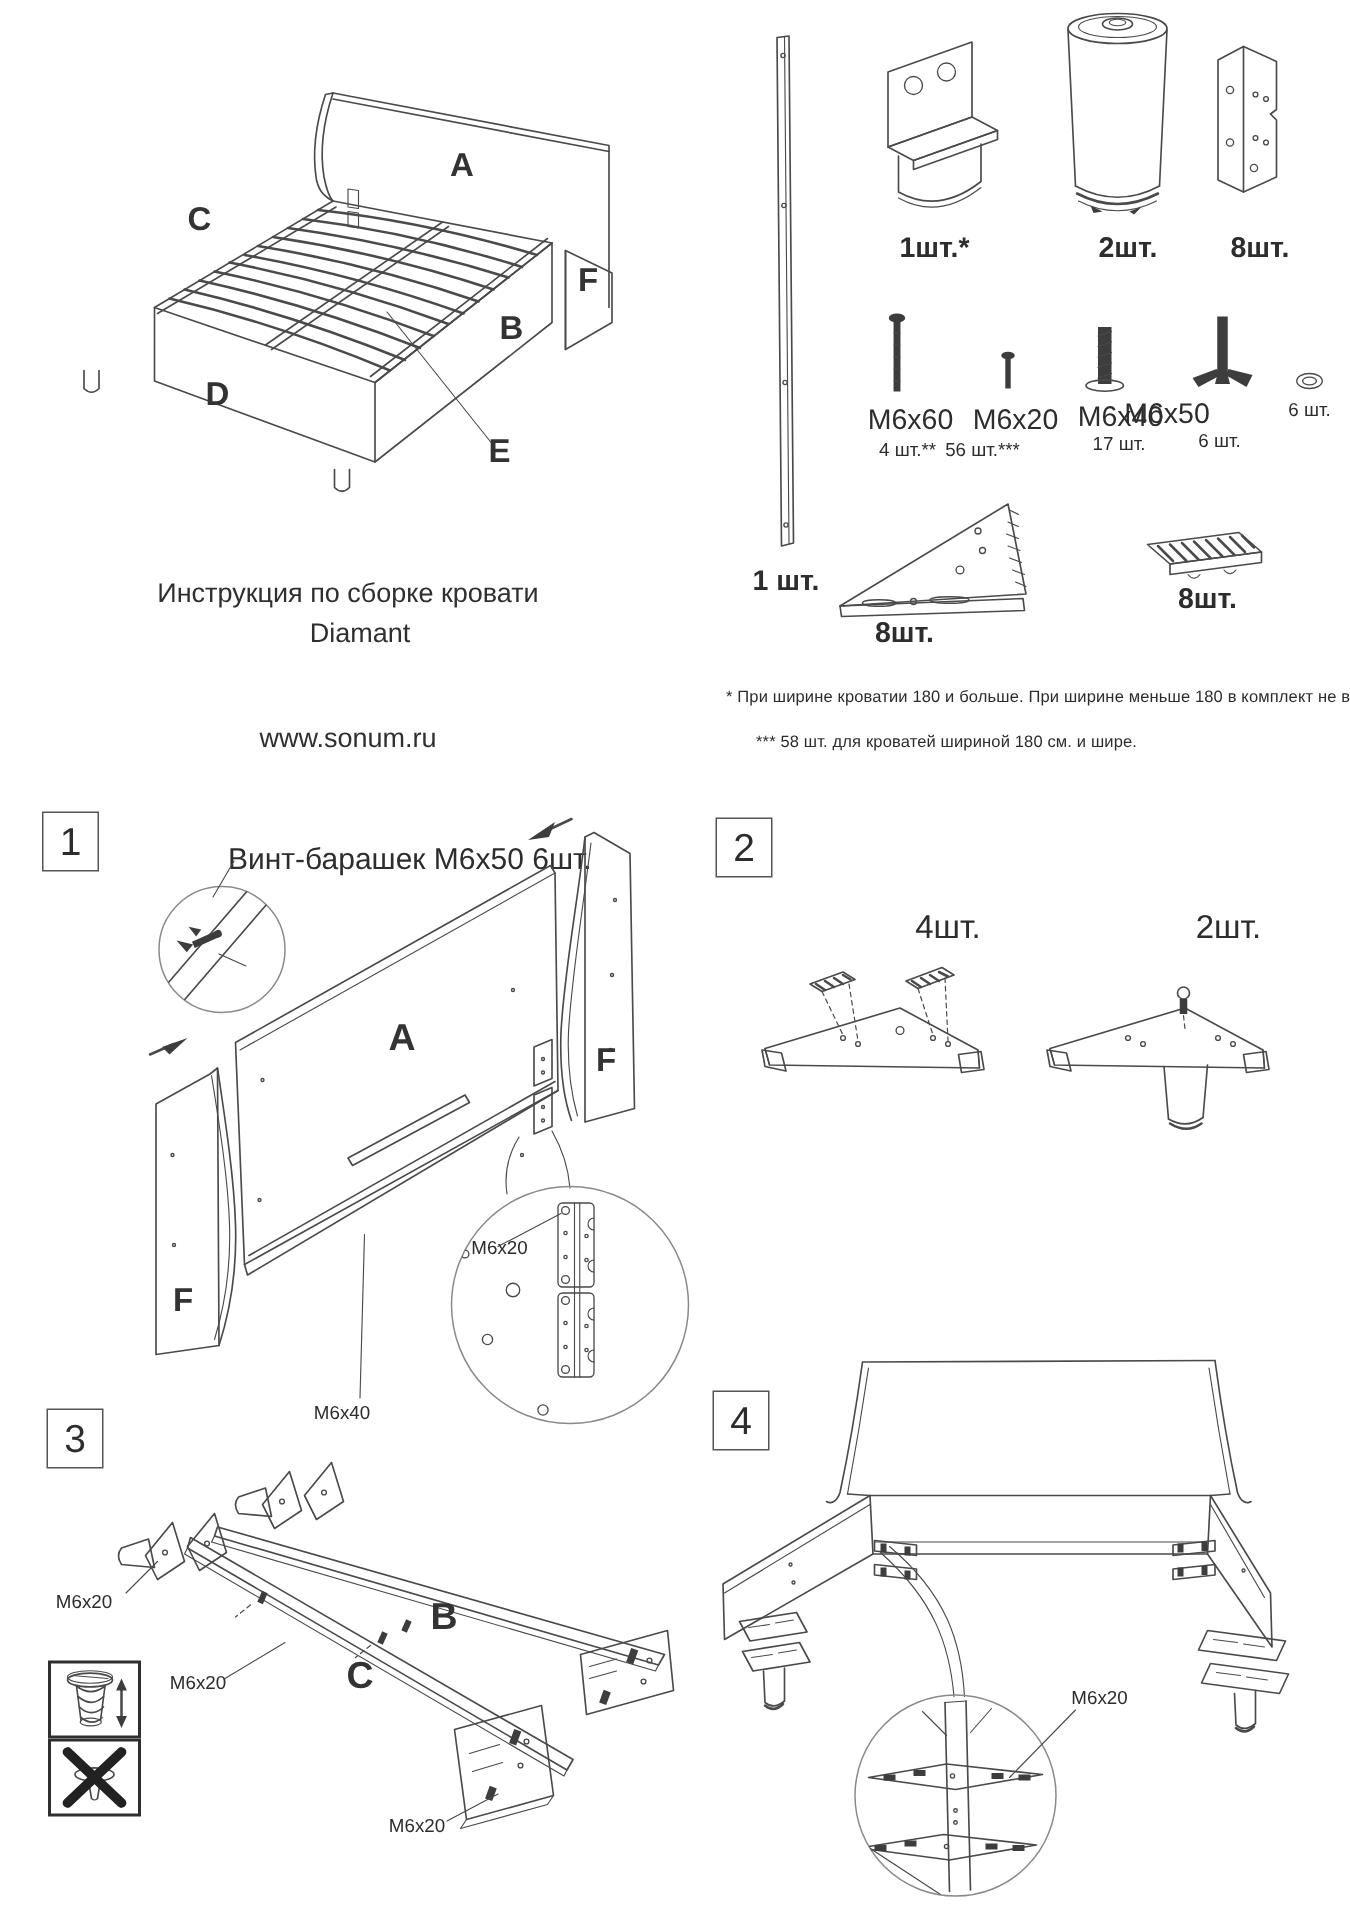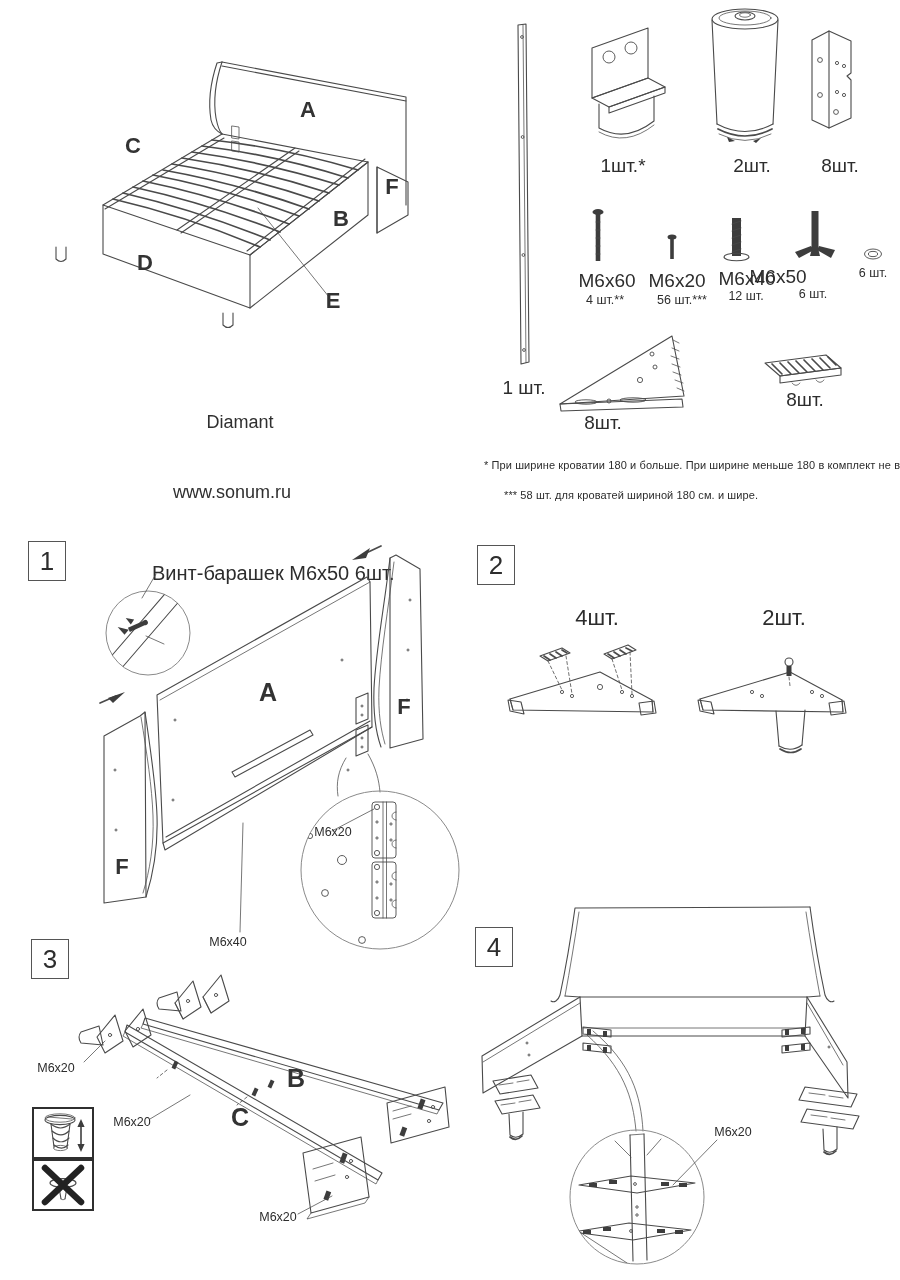--- a/index.html
+++ b/index.html
@@ -3,22 +3,22 @@
 <meta charset="utf-8">
 <style>
   html,body{margin:0;padding:0;background:#fff;}
   .page{position:relative;width:900px;height:1280px;background:#fff;overflow:hidden;
         font-family:"Liberation Sans",sans-serif;color:#2d2d2d;}
   .abs{position:absolute;}
   .lbl{position:absolute;white-space:nowrap;color:#2d2d2d;}
   .ctr{transform:translateX(-50%);}
   .letter{font-size:22px;font-weight:bold;color:#333;}
   .letter-lg{font-size:25px;font-weight:bold;color:#333;}
-  .qty{font-size:19px;color:#2d2d2d;}
-  .qty-lg{font-size:22px;color:#2d2d2d;}
+  .qty{font-size:19px;color:#2d2d2d;font-weight:bold;}
+  .qty-lg{font-size:22px;color:#2d2d2d;margin-left:35px;}
   .size{font-size:19px;color:#2d2d2d;}
   .qty-sm{font-size:12.5px;color:#2d2d2d;}
   .bolt-lbl{font-size:12.5px;color:#2d2d2d;}
   .title{font-size:18px;color:#2f2f2f;}
   .foot{font-size:11px;color:#2c2c2c;letter-spacing:.1px;}
   .callout{font-size:20px;color:#2d2d2d;}
   .stepbox{position:absolute;width:36px;height:38px;border:1.6px solid #555;
            display:flex;align-items:center;justify-content:center;
            font-size:26px;color:#2d2d2d;background:#fff;}
   .warnbox{position:absolute;width:58px;height:48px;border:2.4px solid #2f2f2f;background:#fff;}
@@ -80,20 +80,21 @@
 
     <path class="ln thin" d="M309,287 L238,198"></path>
   </svg>
   <div class="lbl letter ctr" style="left:308px;top:97px">A</div>
   <div class="lbl letter ctr" style="left:133px;top:133px">C</div>
   <div class="lbl letter ctr" style="left:392px;top:174px">F</div>
   <div class="lbl letter ctr" style="left:341px;top:206px">B</div>
   <div class="lbl letter ctr" style="left:145px;top:250px">D</div>
   <div class="lbl letter ctr" style="left:333px;top:288px">E</div>
 
+  <div class="lbl title ctr" style="left:232px;top:385px">Инструкция по сборке кровати</div>
   <div class="lbl title ctr" style="left:240px;top:412px">Diamant</div>
   <div class="lbl title ctr" style="left:232px;top:482px">www.sonum.ru</div>
 
   <svg class="abs" style="left:480px;top:0px" width="420" height="450" viewBox="0 0 420 450">
 
     <path class="ln" d="M38,25 L46,24 L49,362 L41,364 Z"></path>
     <path class="ln thin" d="M43,24.6 L46,362.6"></path>
     <circle class="hole" cx="42" cy="37" r="1.4"></circle>
       <circle class="hole" cx="42.6" cy="137" r="1.4"></circle>
     <circle class="hole" cx="43.4" cy="255" r="1.4"></circle>
@@ -171,23 +172,23 @@
   </svg>
 
   <div class="lbl qty ctr" style="left:524px;top:377px">1 шт.</div>
   <div class="lbl qty ctr" style="left:623px;top:155px">1шт.*</div>
   <div class="lbl qty ctr" style="left:752px;top:155px">2шт.</div>
   <div class="lbl qty ctr" style="left:840px;top:155px">8шт.</div>
 
   <div class="lbl size ctr" style="left:607px;top:270px">М6х60</div>
   <div class="lbl qty-sm ctr" style="left:605px;top:293px">4 шт.**</div>
   <div class="lbl size ctr" style="left:677px;top:270px">М6х20</div>
-  <div class="lbl qty-sm ctr" style="left:682px;top:293px">56 шт.***</div>
+  <div class="lbl qty-sm ctr" style="left:655px;top:293px">56 шт.***</div>
   <div class="lbl size ctr" style="left:747px;top:268px">М6х40</div>
-  <div class="lbl qty-sm ctr" style="left:746px;top:289px">12 шт.</div>
+  <div class="lbl qty-sm ctr" style="left:746px;top:289px">17 шт.</div>
   <div class="lbl size ctr" style="left:778px;top:266px">М6х50</div>
   <div class="lbl qty-sm ctr" style="left:813px;top:287px">6 шт.</div>
   <div class="lbl qty-sm ctr" style="left:873px;top:266px">6 шт.</div>
 
   <div class="lbl qty ctr" style="left:603px;top:412px">8шт.</div>
   <div class="lbl qty ctr" style="left:805px;top:389px">8шт.</div>
 
   <div class="lbl foot" style="left:484px;top:459px">* При ширине кроватии 180 и больше. При ширине меньше  180 в комплект не входит.</div>
   <div class="lbl foot" style="left:504px;top:489px">***  58 шт. для кроватей шириной 180 см. и шире.</div>
 

